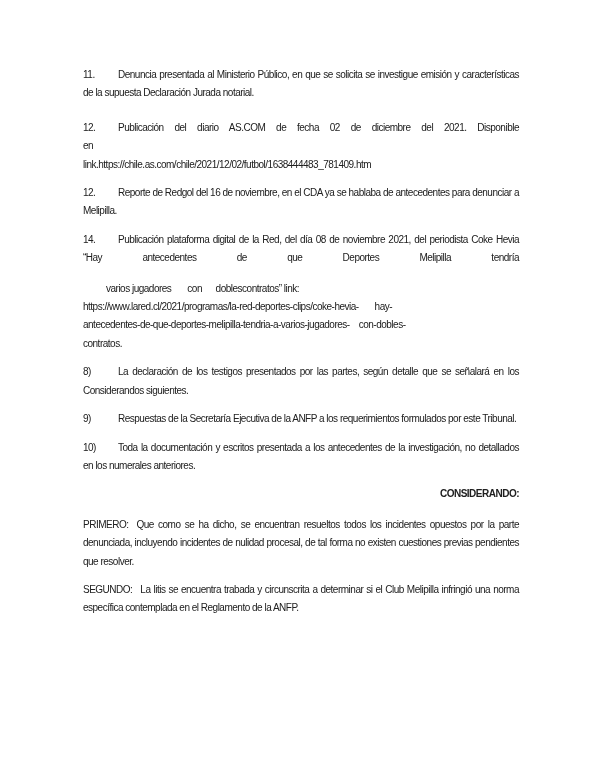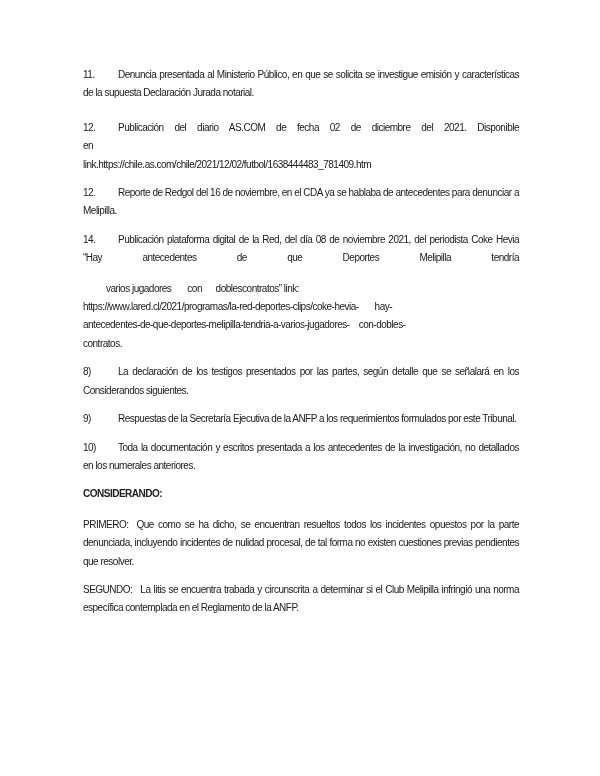--- a/index.html
+++ b/index.html
@@ -46,21 +46,21 @@
   }
   .tab-indent {
     margin-left: 23px;
   }
   .para-group {
     margin: 0 0 10px 0;
   }
   .heading {
     font-weight: 700;
     margin: 0 0 12px 0;
-    text-align: left;
+    text-align: right;
   }
   .sec-label {
     font-weight: 400;
     margin-right: 8px;
   }
 </style>
 </head>
 <body>
 
 <div class="page">

